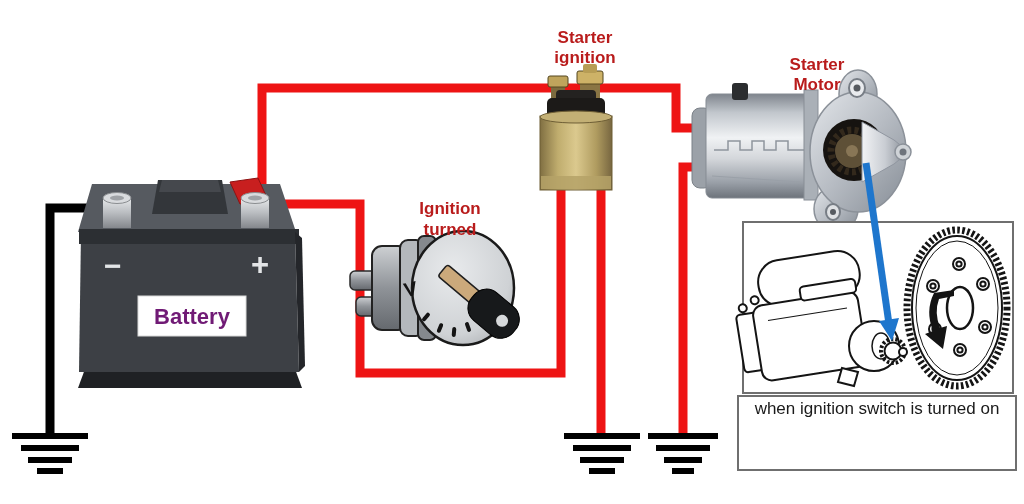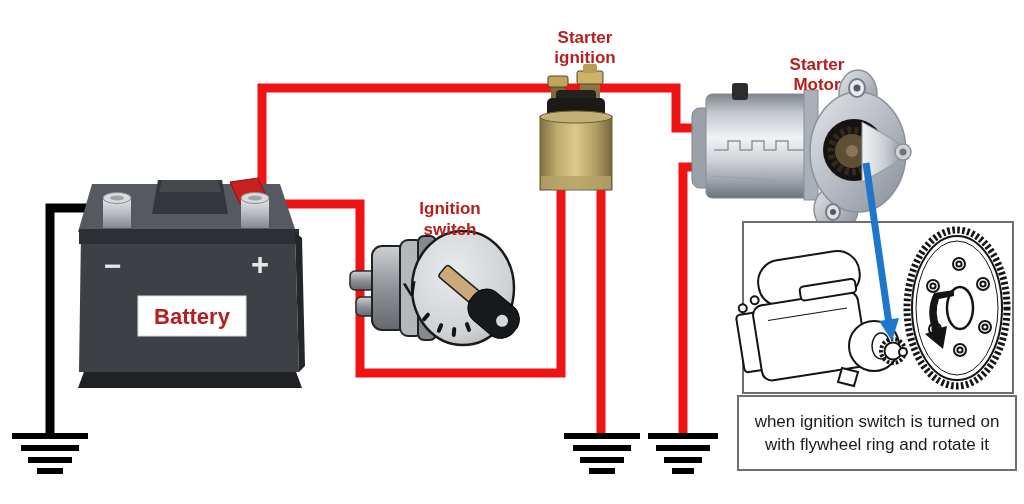--- a/index.html
+++ b/index.html
@@ -4,29 +4,29 @@
 <style>
   html,body{margin:0;padding:0;background:#ffffff;}
   .canvas{position:relative;width:1024px;height:504px;background:#ffffff;overflow:hidden;
           font-family:"Liberation Sans",sans-serif;}
   .canvas svg{position:absolute;left:0;top:0;}
   .lbl{position:absolute;transform:translateX(-50%);text-align:center;font-weight:bold;
        color:#b91c1c;white-space:nowrap;}
   #lbl-solenoid{left:585px;top:28px;font-size:17px;line-height:20px;}
   #lbl-motor{left:817px;top:55px;font-size:17px;line-height:20px;}
   #lbl-ignition{left:450px;top:198px;font-size:17px;line-height:21px;}
-  #lbl-battery{left:192px;top:304px;font-size:22px;color:#b91c1c;}
+  #lbl-battery{left:192px;top:304px;font-size:22px;color:#701a75;}
   .sign{position:absolute;color:#e3e5e7;font-weight:bold;line-height:1;}
   #sign-minus{left:104px;top:251px;font-size:30px;}
   #sign-plus{left:251px;top:249px;font-size:31px;}
   #vmark{position:absolute;left:404px;top:278px;font-size:20px;font-weight:bold;color:#141414;
          transform:rotate(-12deg);}
   .caption-box{position:absolute;left:737px;top:395px;width:276px;height:72px;
                background:#ffffff;border:2px solid #6f6f6f;display:flex;flex-direction:column;
-               justify-content:center;text-align:center;font-size:17px;line-height:23px;
+               text-align:center;font-size:17px;line-height:23px;
                color:#1a1a1a;}
 </style>
 </head>
 <body>
 
 <div class="canvas">
 
 <svg width="1024" height="504" viewBox="0 0 1024 504">
   <defs>
     <linearGradient id="gradMetalV" x1="0" y1="0" x2="0" y2="1">
@@ -229,28 +229,27 @@
   <div>ignition</div>
 </div>
 
 <div class="lbl" id="lbl-motor">
   <div>Starter</div>
   <div>Motor</div>
 </div>
 
 <div class="lbl" id="lbl-ignition">
   <div>Ignition</div>
-  <div>switch</div>
+  <div>turned</div>
 </div>
 
 <div class="lbl" id="lbl-battery">Battery</div>
 
 <div class="sign" id="sign-minus">−</div>
 <div class="sign" id="sign-plus">+</div>
 
 <div id="vmark">V</div>
 
 <div class="caption-box">
   <div>when ignition switch is turned on</div>
-  <div>with flywheel ring and rotate it</div>
 </div>
 
 </div>
 
 </body></html>

